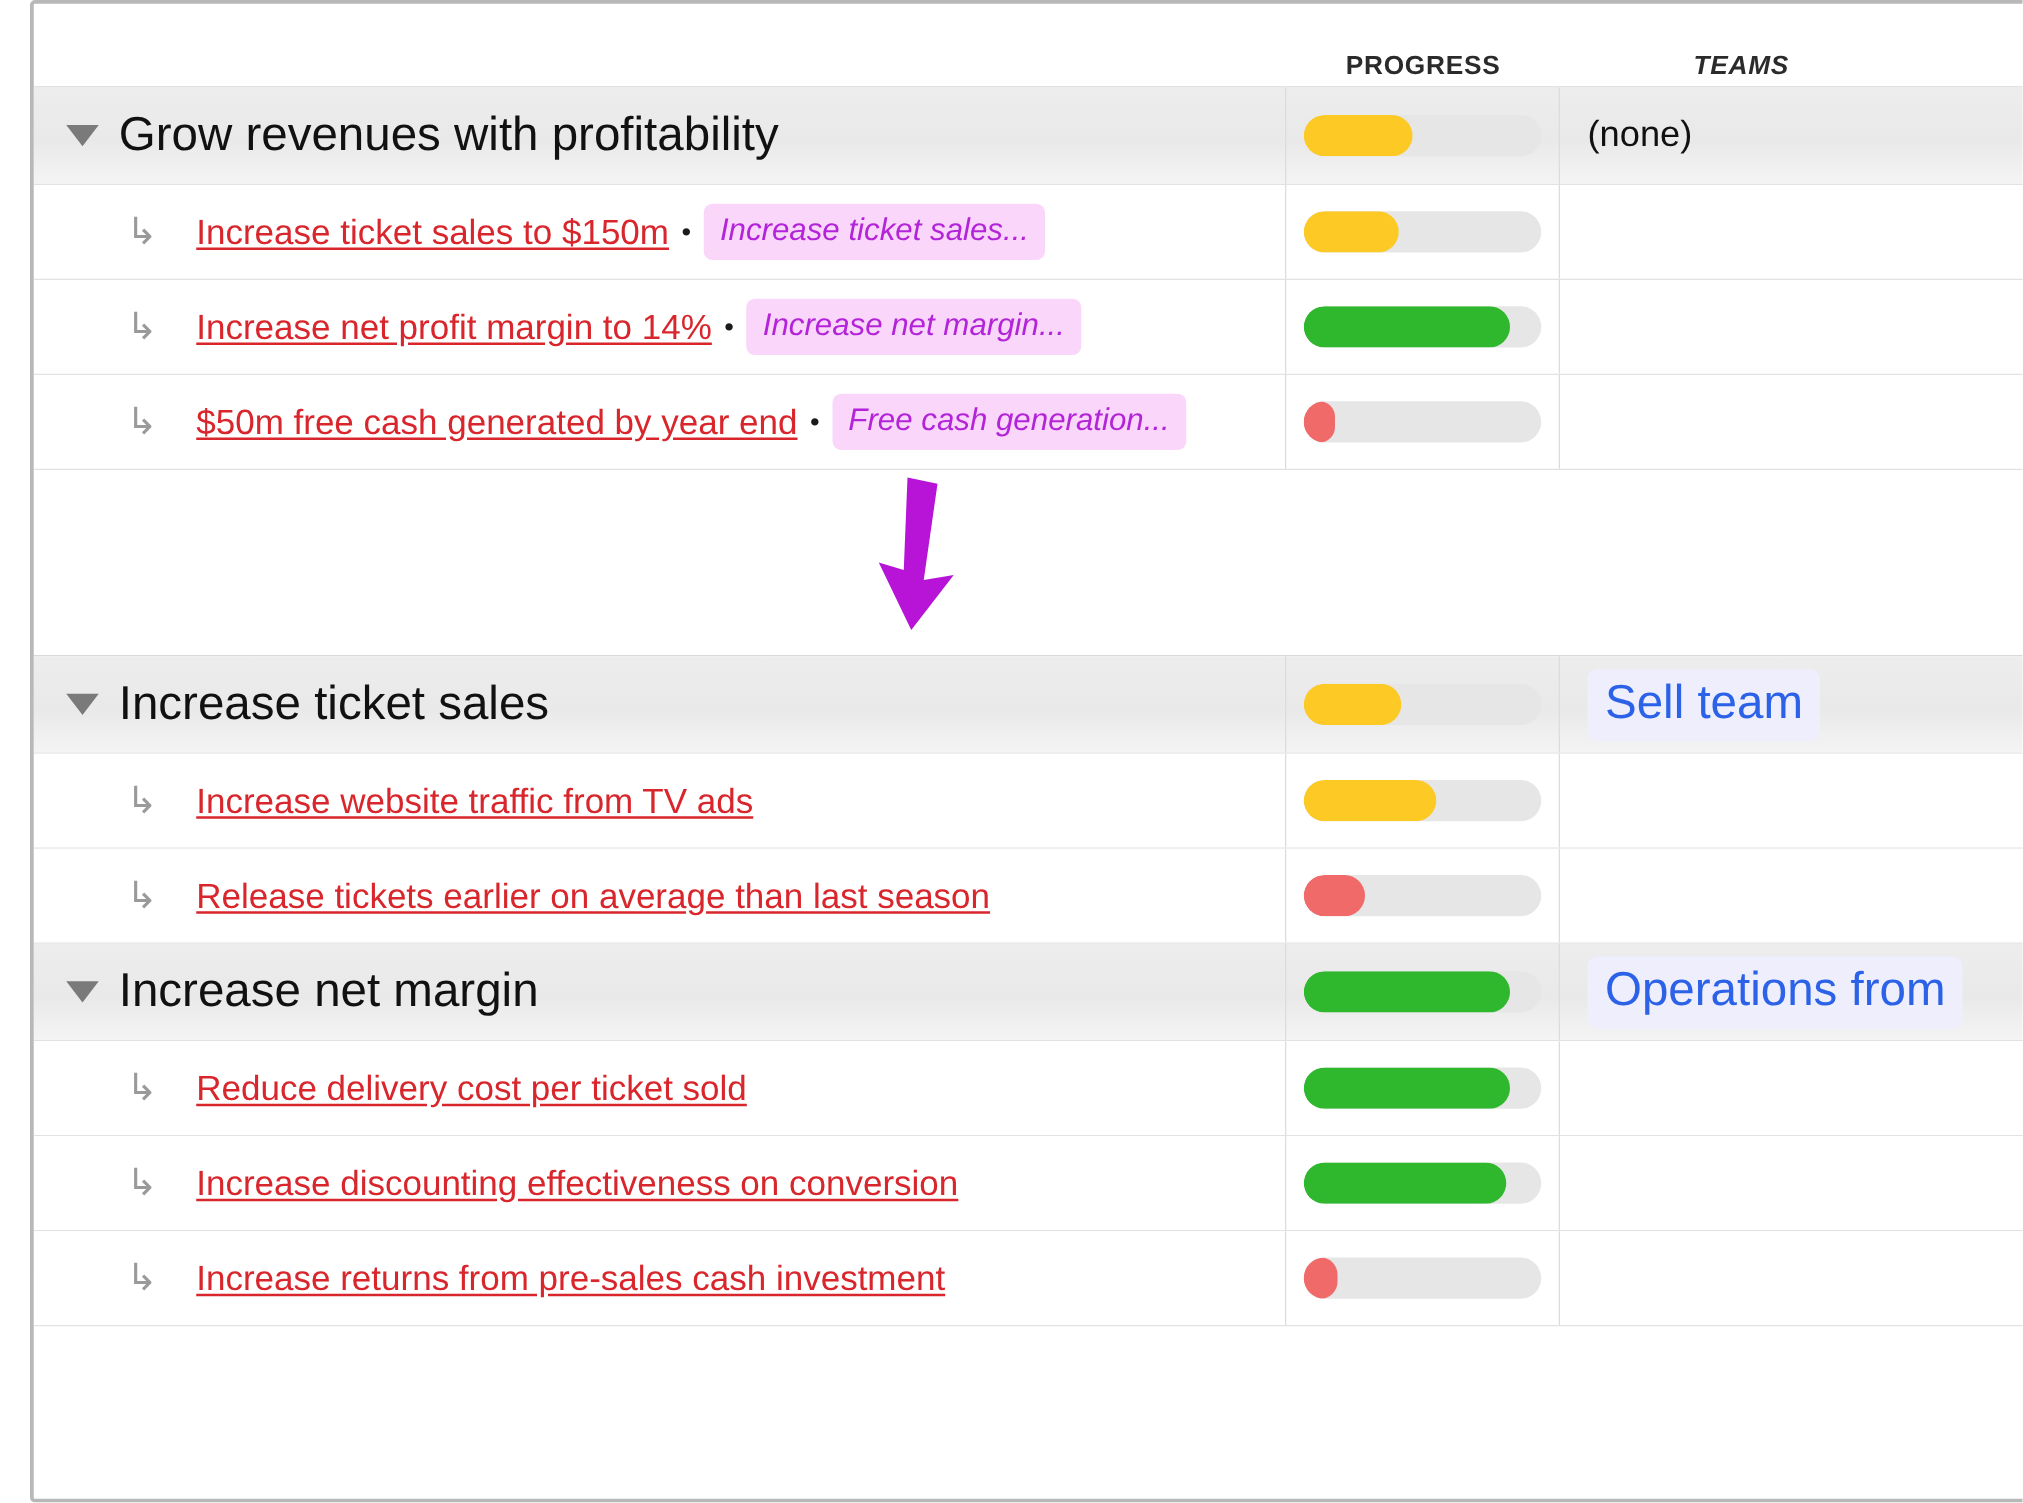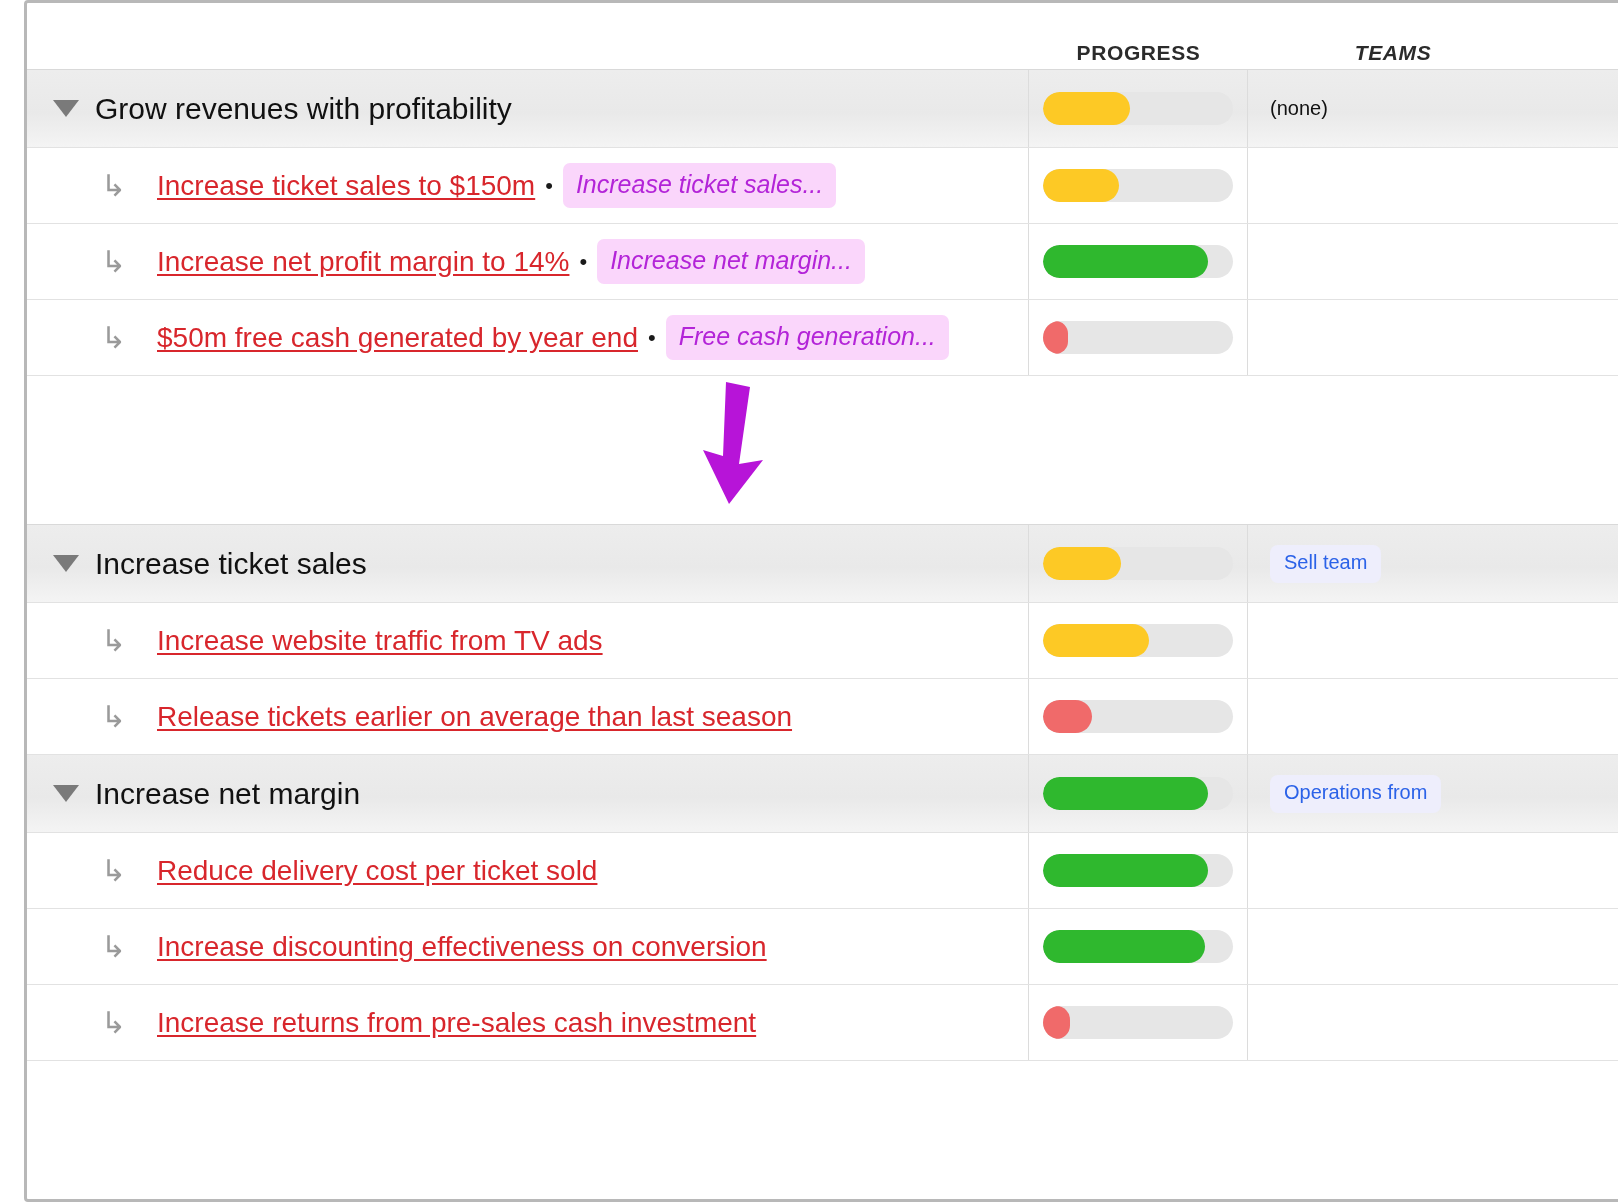--- a/index.html
+++ b/index.html
@@ -83,21 +83,21 @@
   
   .caret {
     width: 0; height: 0;
     border-left: 13px solid transparent;
     border-right: 13px solid transparent;
     border-top: 17px solid #7a7a7a;
     margin-right: 16px;
     flex: 0 0 auto;
   }
   .group-title {
-    font-size: 30px;
+    font-size: 38px;
     color: #111111;
     white-space: nowrap;
   }
 
   
   .sub-arrow {
     flex: 0 0 auto;
     width: 46px;
     margin-left: 48px;
     margin-right: 10px;
@@ -148,28 +148,28 @@
   }
   .bar-fill.yellow { background: #fdc925; }
   .bar-fill.green  { background: #2fb82e; }
   .bar-fill.red    { background: #f06a6a; }
 
   
   .team-badge {
     display: inline-block;
     background: #eeeefc;
     color: #2b62e8;
-    font-size: 20px;
+    font-size: 38px;
     padding: 6px 14px 9px 14px;
     border-radius: 8px;
     white-space: nowrap;
     cursor: pointer;
   }
   .team-none {
-    font-size: 20px;
+    font-size: 29px;
     color: #111111;
     text-align: right;
   }
 
   
   .gap {
     position: relative;
     height: 148px;
     background: #ffffff;
   }

